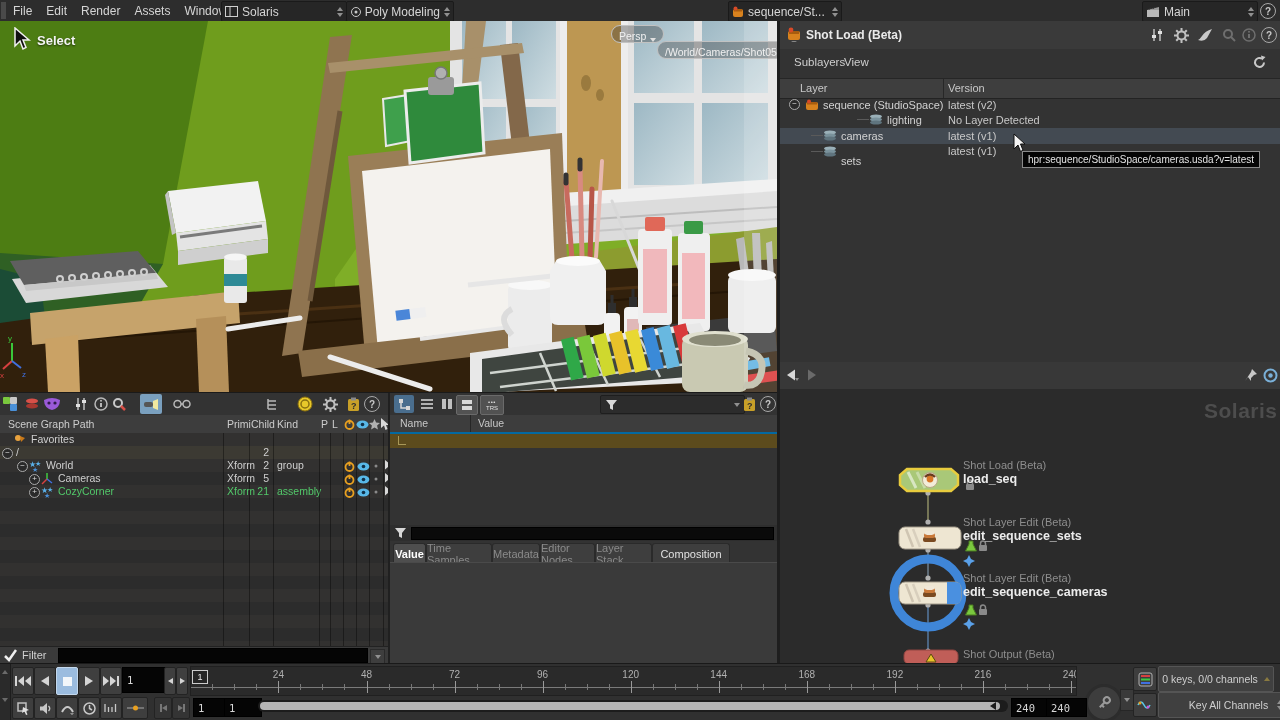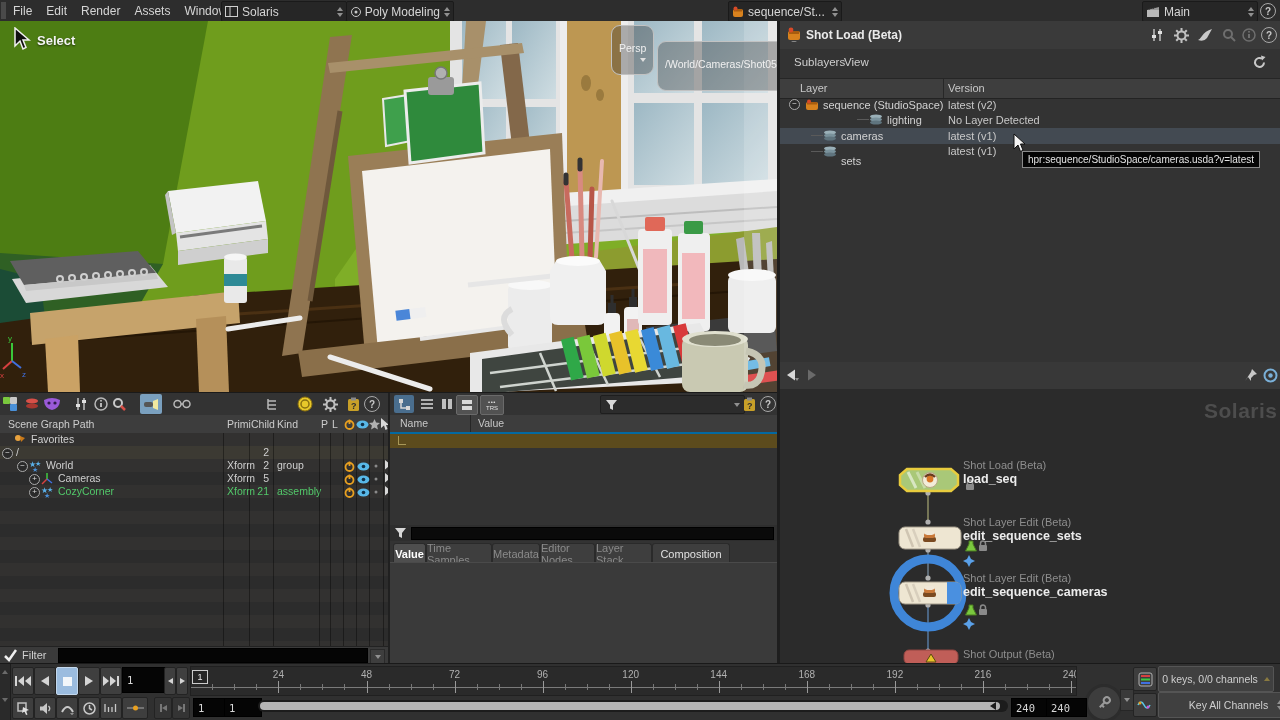--- a/index.html
+++ b/index.html
@@ -13,21 +13,21 @@
   .selbox{position:absolute;top:1px;height:19px;background:#262626;border:1px solid #1a1a1a;border-radius:2px;
     display:flex;align-items:center;gap:4px;padding:0 3px;color:#d6d6d6;font-size:12px;}
   .vspin{display:flex;flex-direction:column;gap:2px;margin-left:3px;}
   .tu{width:0;height:0;border-left:3px solid transparent;border-right:3px solid transparent;border-bottom:4px solid #909090;}
   .td{width:0;height:0;border-left:3px solid transparent;border-right:3px solid transparent;border-top:4px solid #909090;}
   .helpc{width:14px;height:14px;border:1.5px solid #a8a8a8;border-radius:50%;color:#c8c8c8;
     font-size:10px;font-weight:bold;display:flex;align-items:center;justify-content:center;}
   
   #viewport{left:0;top:21px;width:777px;height:371px;background:#6f9d1d;overflow:hidden;}
   .pill{position:absolute;height:16px;border:1px solid #c2c2c2;border-radius:9px;background:rgba(45,45,45,.35);
-    color:#f0f0f0;font-size:10.5px;display:flex;align-items:flex-end;padding:16px 7px;gap:4px;flex-direction:column;}
+    color:#f0f0f0;font-size:10.5px;display:flex;align-items:flex-end;padding:0 7px;gap:4px;}
   .pill .dd{width:0;height:0;border-left:3.5px solid transparent;border-right:3.5px solid transparent;border-top:4px solid #e0e0e0;}
   #select-label{left:37px;top:12px;font-size:13px;font-weight:bold;color:#f4f4f4;text-shadow:0 1px 2px rgba(0,0,0,.6);}
   
   #rp-header{left:780px;top:21px;width:500px;height:28px;background:#3a3a3a;border-bottom:1px solid #262626;}
   #shot-title{left:806px;top:28px;font-size:12px;font-weight:bold;color:#eaeaea;}
   #sublayers{left:780px;top:49px;width:500px;height:313px;background:#333333;}
   .slmenu{position:absolute;top:7px;font-size:11.5px;color:#cfcfcf;}
   #sl-header{position:absolute;left:0;top:29px;width:500px;height:19px;background:#3e3e3e;
     border-top:1px solid #262626;border-bottom:1px solid #232323;}
   .sl-row{position:absolute;left:0;width:500px;height:15.5px;display:flex;align-items:center;}

